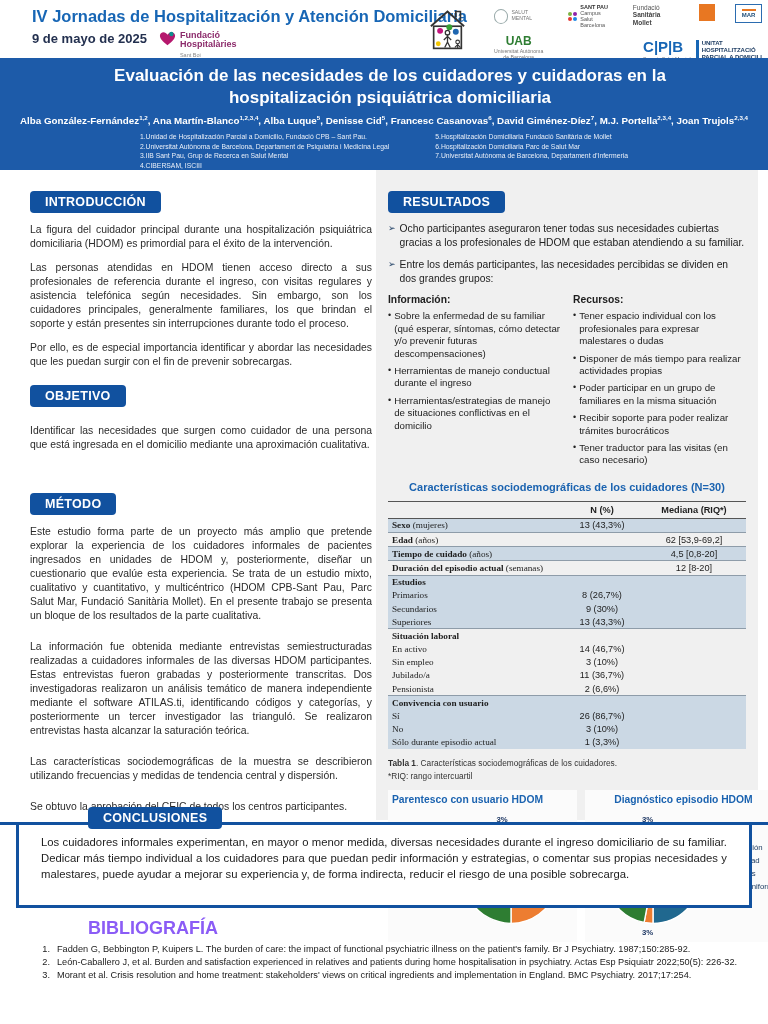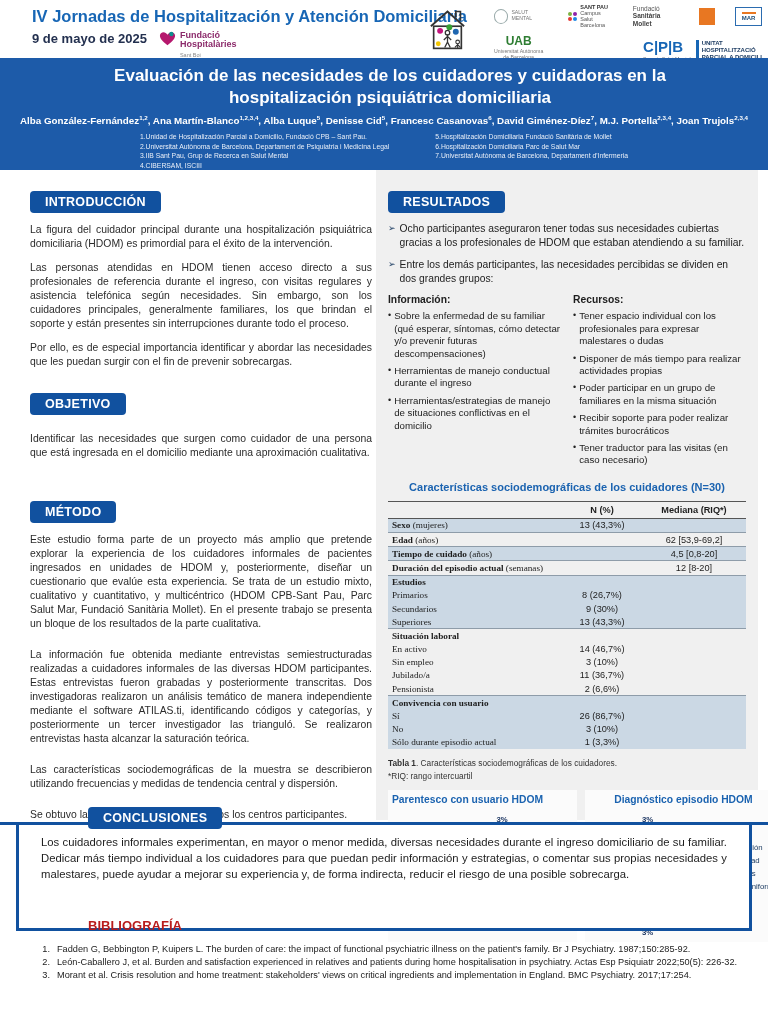--- a/index.html
+++ b/index.html
@@ -9,21 +9,21 @@
   .header{position:absolute;top:0;left:0;right:0;height:58px;background:#fff;}
   .event-title{position:absolute;left:32px;top:7px;font-size:16.5px;font-weight:bold;color:#1766B5;white-space:nowrap;}
   .event-sub{position:absolute;left:32px;top:31px;display:flex;align-items:flex-start;gap:12px;}
   .event-date{font-size:13px;font-weight:bold;color:#23304F;}
   .fundacio{display:flex;align-items:flex-start;gap:4px;}
   .fundacio-text{font-size:9px;font-weight:bold;color:#8C2B6B;line-height:1.05;}
   .fundacio-sub{font-size:5.5px;color:#888;font-weight:normal;}
   .house-wrap{position:absolute;left:424px;top:5px;}
   
   .logo-cluster{position:absolute;right:6px;top:4px;width:268px;display:flex;flex-direction:column;gap:3px;}
-  .logo-row{display:flex;align-items:center;justify-content:space-between;gap:20px;}
+  .logo-row{display:flex;justify-content:space-between;gap:20px;}
   .mini{font-size:5.2px;color:#777;line-height:1.1;}
   .sm-logo{display:flex;align-items:center;gap:3px;}
   .sm-ring{width:13px;height:13px;border:1.5px solid #9aa;border-radius:50%;}
   .sp-cross{display:grid;grid-template-columns:4px 4px;grid-gap:1px;}
   .sp-cross i{width:4px;height:4px;border-radius:50%;display:block;}
   .santpau-txt{font-size:5.5px;color:#555;line-height:1.1;}
   .santpau-txt b{color:#333;}
   .mollet{font-size:6.5px;color:#555;line-height:1.15;}
   .mollet b{color:#444;}
   .orange-sq{width:17px;height:17px;background:#E87722;}
@@ -84,26 +84,26 @@
   .chart-body{display:flex;align-items:center;}
   .legend{display:flex;flex-direction:column;gap:4px;font-size:7.8px;color:#17375E;}
   .legend-item{display:flex;align-items:center;gap:3px;white-space:nowrap;}
   .swatch{width:7px;height:7px;flex:0 0 7px;}
   svg.pie{width:128px;height:136px;flex:0 0 128px;}
   .legend-left .legend{order:0;} .legend-left svg.pie{order:1;}
   .legend-right svg.pie{order:0;} .legend-right .legend{order:1;}
   .pie-label{font-size:8.5px;font-weight:bold;fill:#1F3864;}
   
   .concl-topline{position:absolute;left:0;right:0;top:822px;height:3px;background:#11519F;}
-  .concl-box{position:absolute;left:16px;right:16px;top:822px;height:109px;border:3px solid #11519F;
+  .concl-box{position:absolute;left:16px;right:16px;top:822px;height:86px;border:3px solid #11519F;
              background:#fff;box-sizing:border-box;padding:9px 22px 0 22px;}
   .concl-text{font-size:11.3px;line-height:1.42;text-align:justify;color:#1d1d1d;}
   .concl-pill{position:absolute;left:88px;top:807px;z-index:3;}
   
-  .biblio-heading{position:absolute;left:88px;top:918px;font-size:13px;font-weight:bold;color:#b91c1c;}
+  .biblio-heading{position:absolute;left:88px;top:918px;font-size:18px;font-weight:bold;color:#8b5cf6;}
   .refs{position:absolute;left:30px;right:18px;top:941px;font-size:9.2px;color:#222;}
   .ref-row{display:flex;margin-top:3px;}
   .ref-num{width:20px;text-align:right;margin-right:7px;flex:0 0 20px;}
 </style>
 </head>
 <body>
 
 <div class="page">
 
   <div class="header">
@@ -213,21 +213,21 @@
   </div>
 
   <div class="left-col">
     <span class="pill">INTRODUCCIÓN</span>
     <div>
         <div class="body-text">La figura del cuidador principal durante una hospitalización psiquiátrica domiciliaria (HDOM) es primordial para el éxito de la intervención.</div>
         <div class="body-text">Las personas atendidas en HDOM tienen acceso directo a sus profesionales de referencia durante el ingreso, con visitas regulares y asistencia telefónica según necesidades. Sin embargo, son los cuidadores principales, generalmente familiares, los que brindan el soporte y están presentes sin interrupciones durante todo el proceso.</div>
         <div class="body-text">Por ello, es de especial importancia identificar y abordar las necesidades que les puedan surgir con el fin de prevenir sobrecargas.</div>
       </div>
 
-    <span class="pill" style="margin-top:24px">OBJETIVO</span>
+    <span class="pill" style="margin-top:16px">OBJETIVO</span>
     <div class="body-text gap-lg">Identificar las necesidades que surgen como cuidador de una persona que está ingresada en el domicilio mediante una aproximación cualitativa.</div>
 
     <span class="pill metodo-pill">MÉTODO</span>
     <div>
         <div class="body-text">Este estudio forma parte de un proyecto más amplio que pretende explorar la experiencia de los cuidadores informales de pacientes ingresados en unidades de HDOM y, posteriormente, diseñar un cuestionario que evalúe esta experiencia. Se trata de un estudio mixto, cualitativo y cuantitativo, y multicéntrico (HDOM CPB-Sant Pau, Parc Salut Mar, Fundació Sanitària Mollet).  En el presente trabajo se presenta un bloque de los resultados de la parte cualitativa.</div>
         <div class="body-text gap-lg">La información fue obtenida mediante entrevistas semiestructuradas realizadas a cuidadores informales de las diversas HDOM participantes. Estas entrevistas fueron grabadas y posteriormente transcritas. Dos investigadoras realizaron un análisis temático de manera independiente mediante el software ATILAS.ti, identificando códigos y categorías, y posteriormente un tercer investigador las trianguló. Se realizaron entrevistas hasta alcanzar la saturación teórica.</div>
         <div class="body-text gap-lg">Las características sociodemográficas de la muestra se describieron utilizando frecuencias y medidas de tendencia central y dispersión.</div>
         <div class="body-text gap-lg">Se obtuvo la aprobación del CEIC de todos los centros participantes.</div>
       </div>
   </div>

